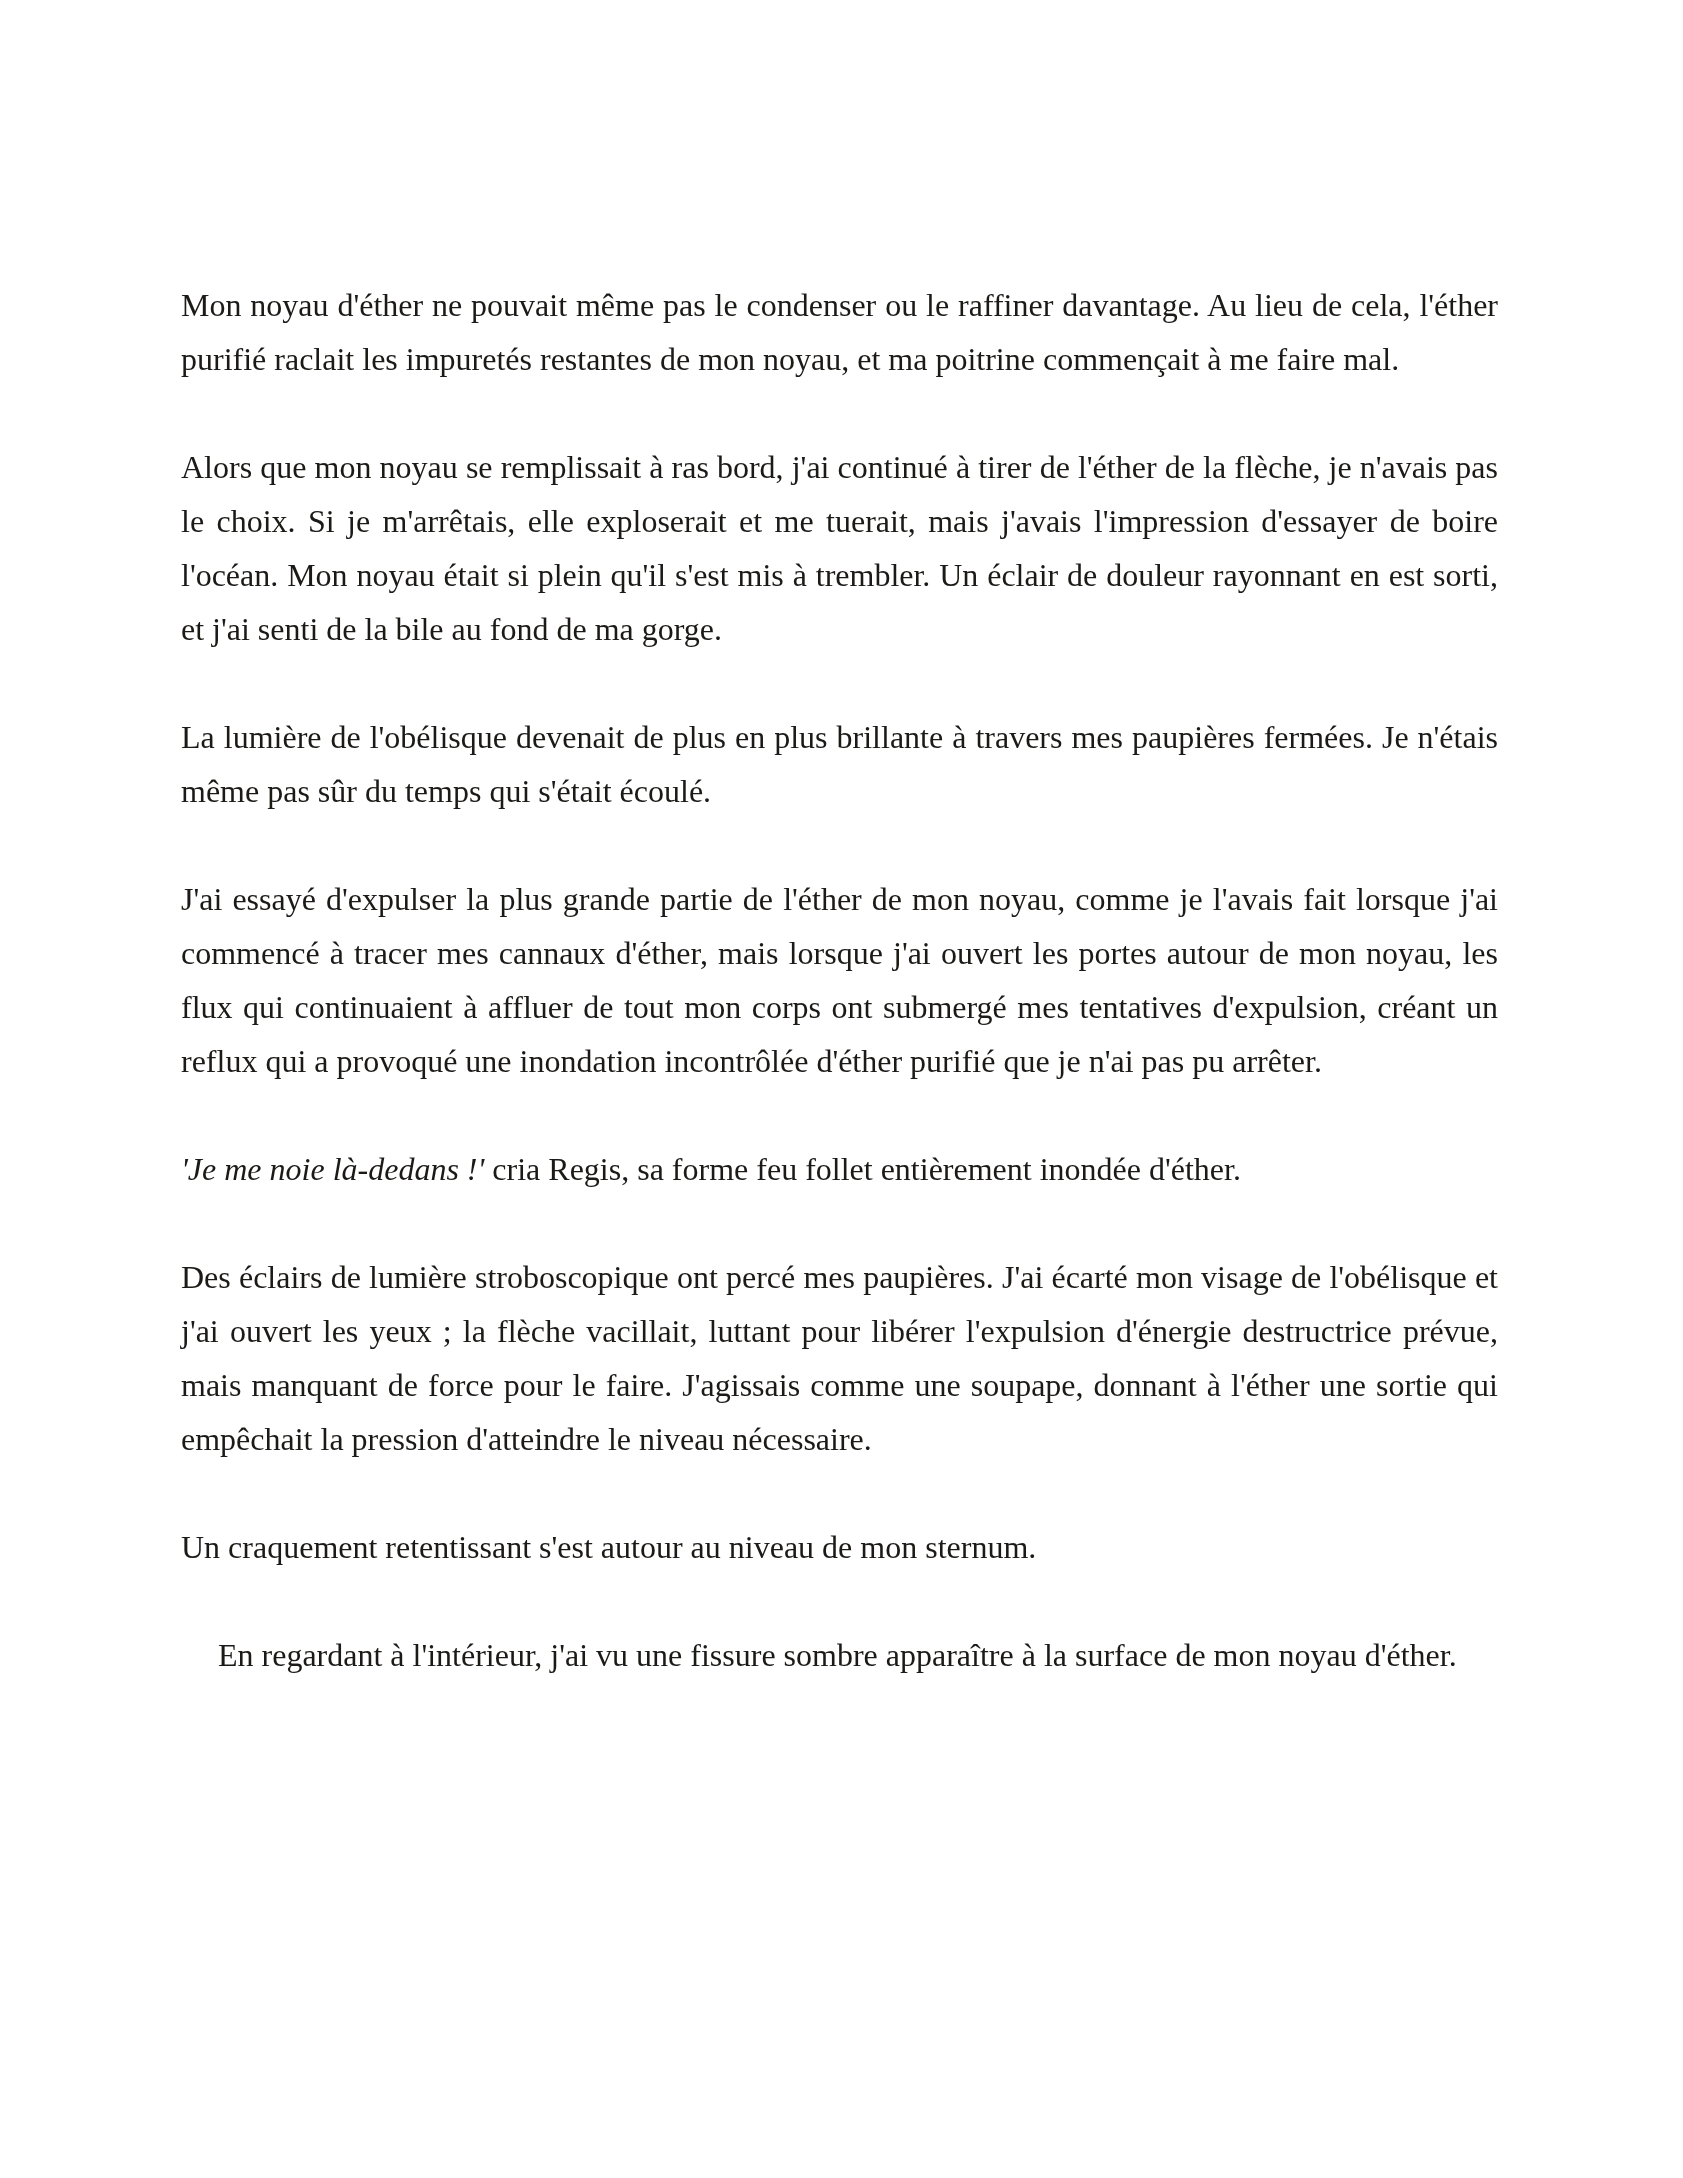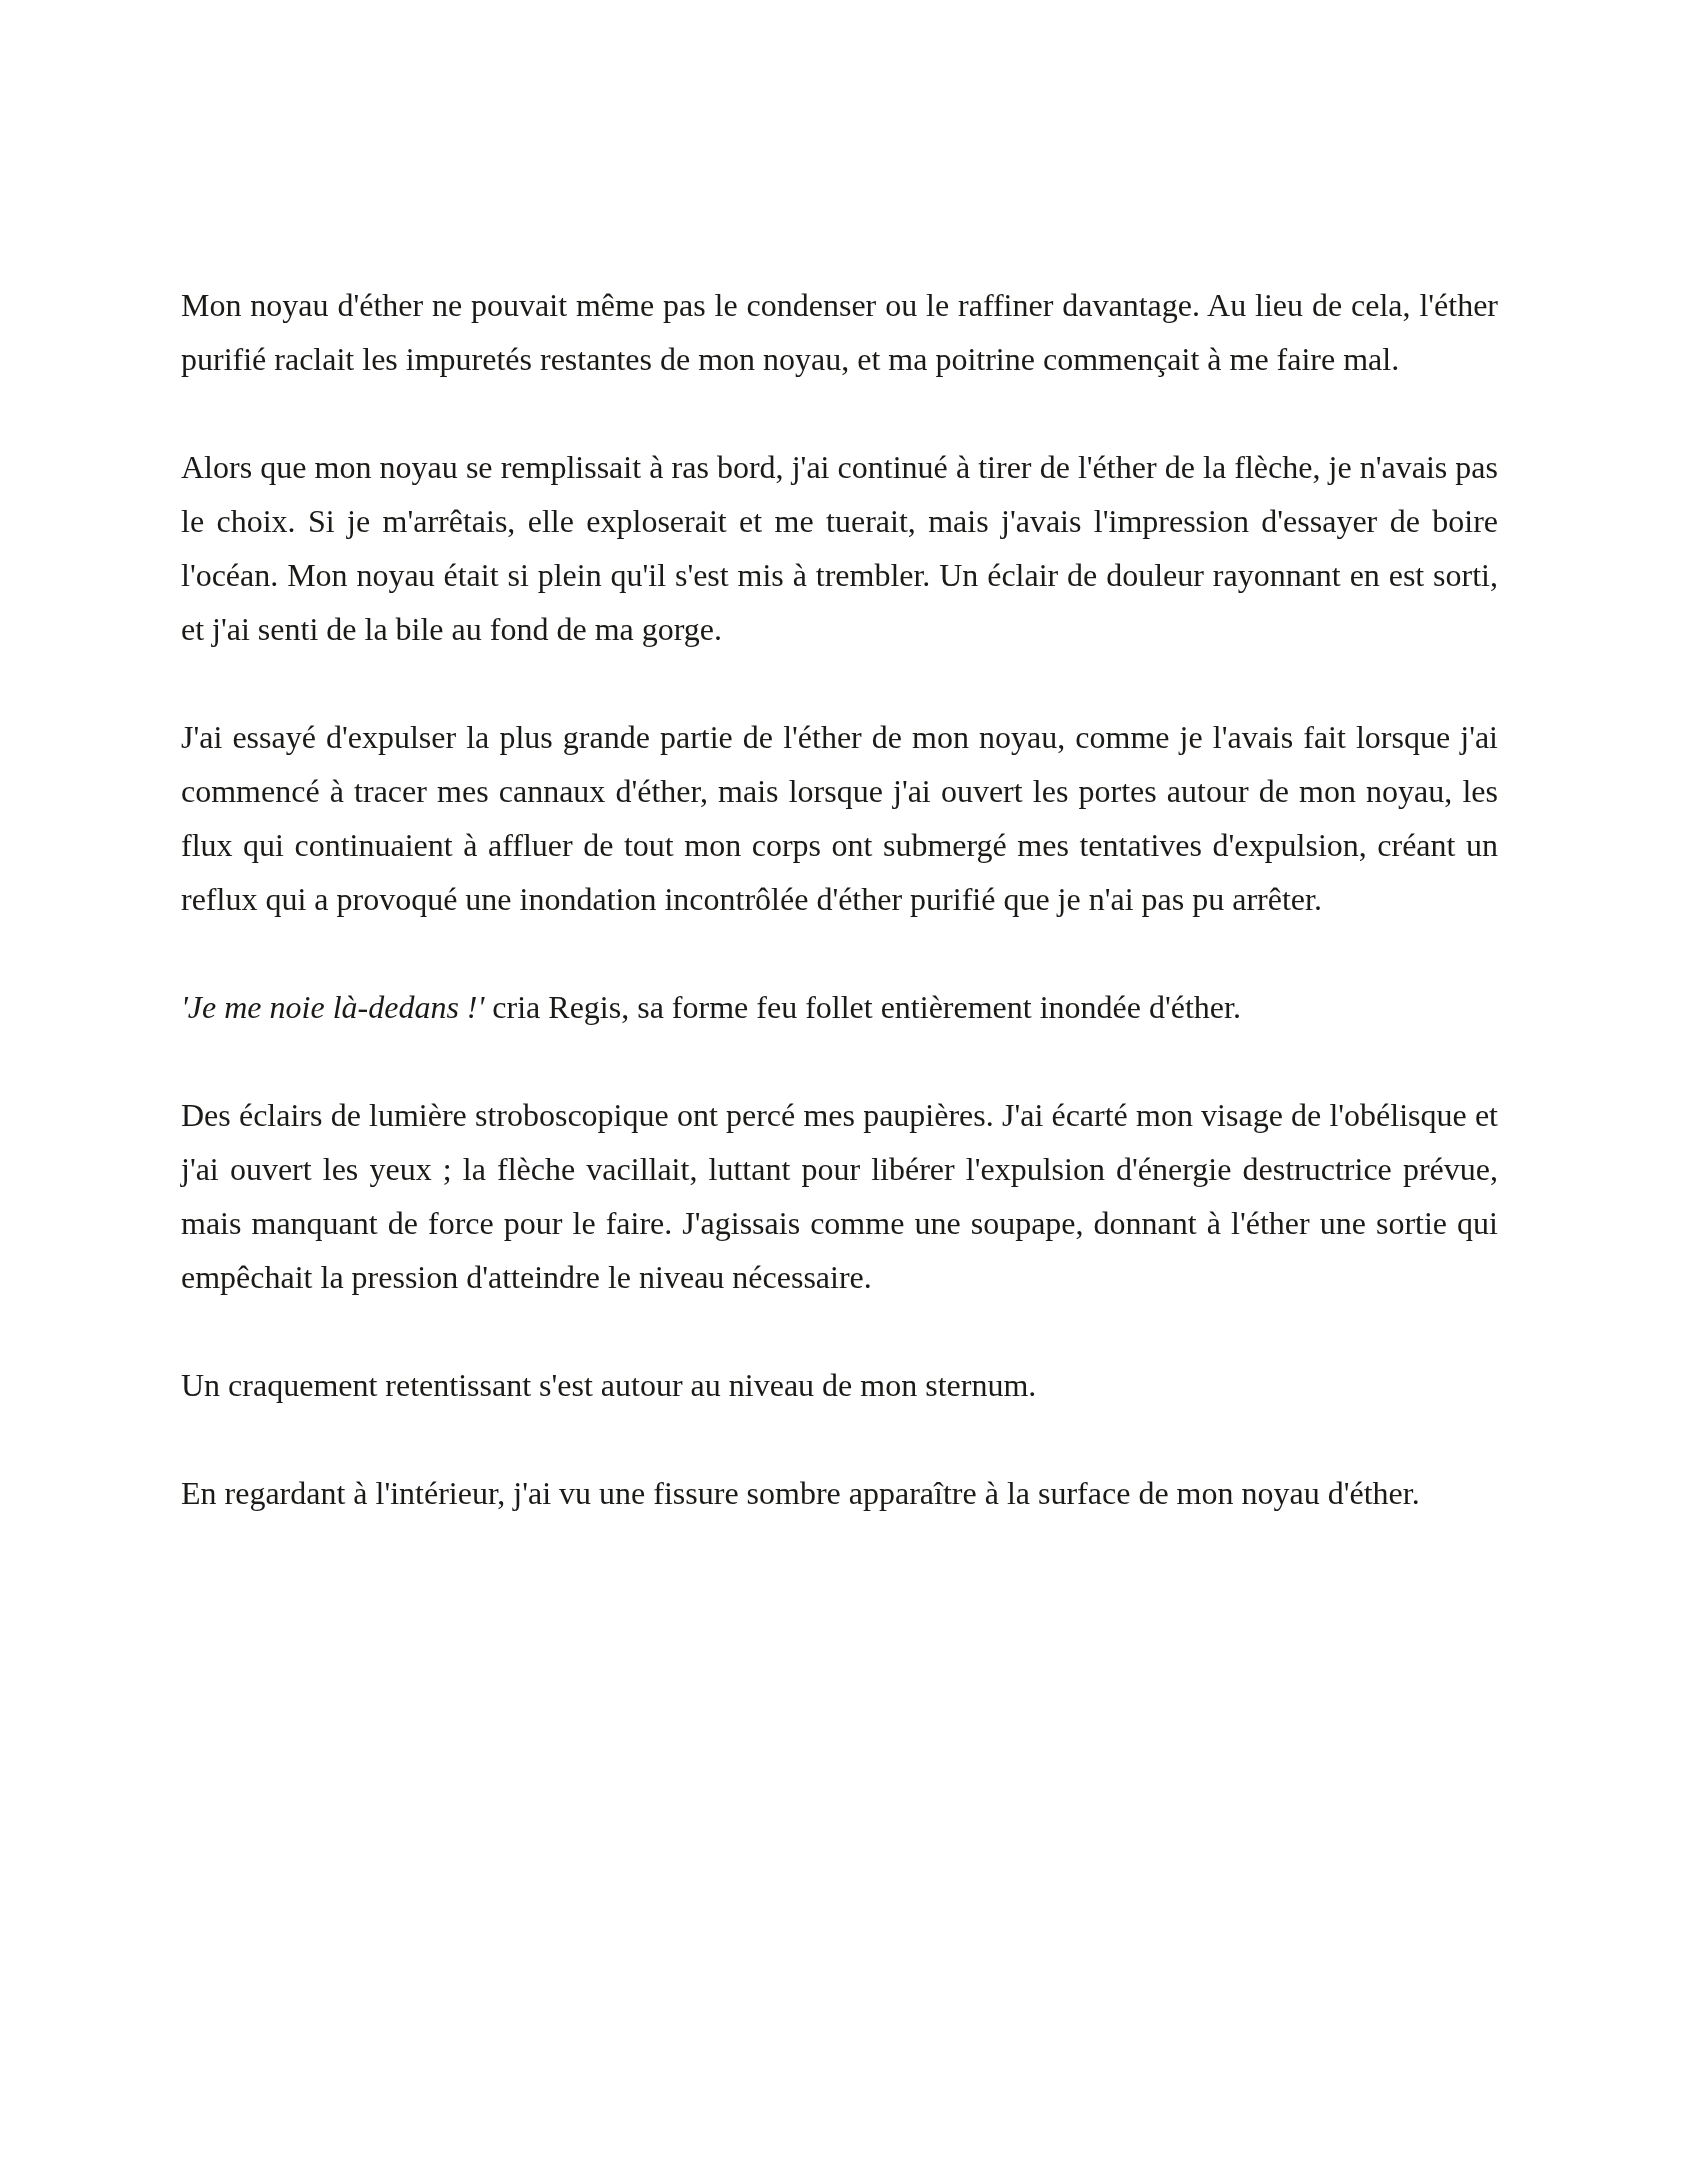--- a/index.html
+++ b/index.html
@@ -21,29 +21,30 @@
       font-family: "Liberation Serif", "DejaVu Serif", serif;
       font-size: 32px;
       line-height: 54px;
       color: #1c1a17;
     }
     .para {
       margin: 0 0 54px 0;
       text-align: justify;
       text-align-last: left;
     }
-    .para:last-child { margin-bottom: 0; }
+    .para:last-child { margin-bottom: 0; margin-left: 37px; }
     .italic { font-style: italic; }
   </style>
 </head>
 <body>
 
 <div class="page">
   <p class="para">Mon noyau d'éther ne pouvait même pas le condenser ou le raffiner davantage. Au lieu de cela, l'éther purifié raclait les impuretés restantes de mon noyau, et ma poitrine commençait à me faire mal.</p>
   <p class="para">Alors que mon noyau se remplissait à ras bord, j'ai continué à tirer de l'éther de la flèche, je n'avais pas le choix. Si je m'arrêtais, elle exploserait et me tuerait, mais j'avais l'impression d'essayer de boire l'océan. Mon noyau était si plein qu'il s'est mis à trembler. Un éclair de douleur rayonnant en est sorti, et j'ai senti de la bile au fond de ma gorge.</p>
+  <p class="para">La lumière de l'obélisque devenait de plus en plus brillante à travers mes paupières fermées. Je n'étais même pas sûr du temps qui s'était écoulé.</p>
   <p class="para">J'ai essayé d'expulser la plus grande partie de l'éther de mon noyau, comme je l'avais fait lorsque j'ai commencé à tracer mes cannaux d'éther, mais lorsque j'ai ouvert les portes autour de mon noyau, les flux qui continuaient à affluer de tout mon corps ont submergé mes tentatives d'expulsion, créant un reflux qui a provoqué une inondation incontrôlée d'éther purifié que je n'ai pas pu arrêter.</p>
   <p class="para">
     <span class="italic">'Je me noie là-dedans !'</span><span> cria Regis, sa forme feu follet entièrement inondée d'éther.</span>
   </p>
   <p class="para">Des éclairs de lumière stroboscopique ont percé mes paupières. J'ai écarté mon visage de l'obélisque et j'ai ouvert les yeux ; la flèche vacillait, luttant pour libérer l'expulsion d'énergie destructrice prévue, mais manquant de force pour le faire. J'agissais comme une soupape, donnant à l'éther une sortie qui empêchait la pression d'atteindre le niveau nécessaire.</p>
   <p class="para">Un craquement retentissant s'est autour au niveau de mon sternum.</p>
   <p class="para">En regardant à l'intérieur, j'ai vu une fissure sombre apparaître à la surface de mon noyau d'éther.</p>
 </div>
 
 

